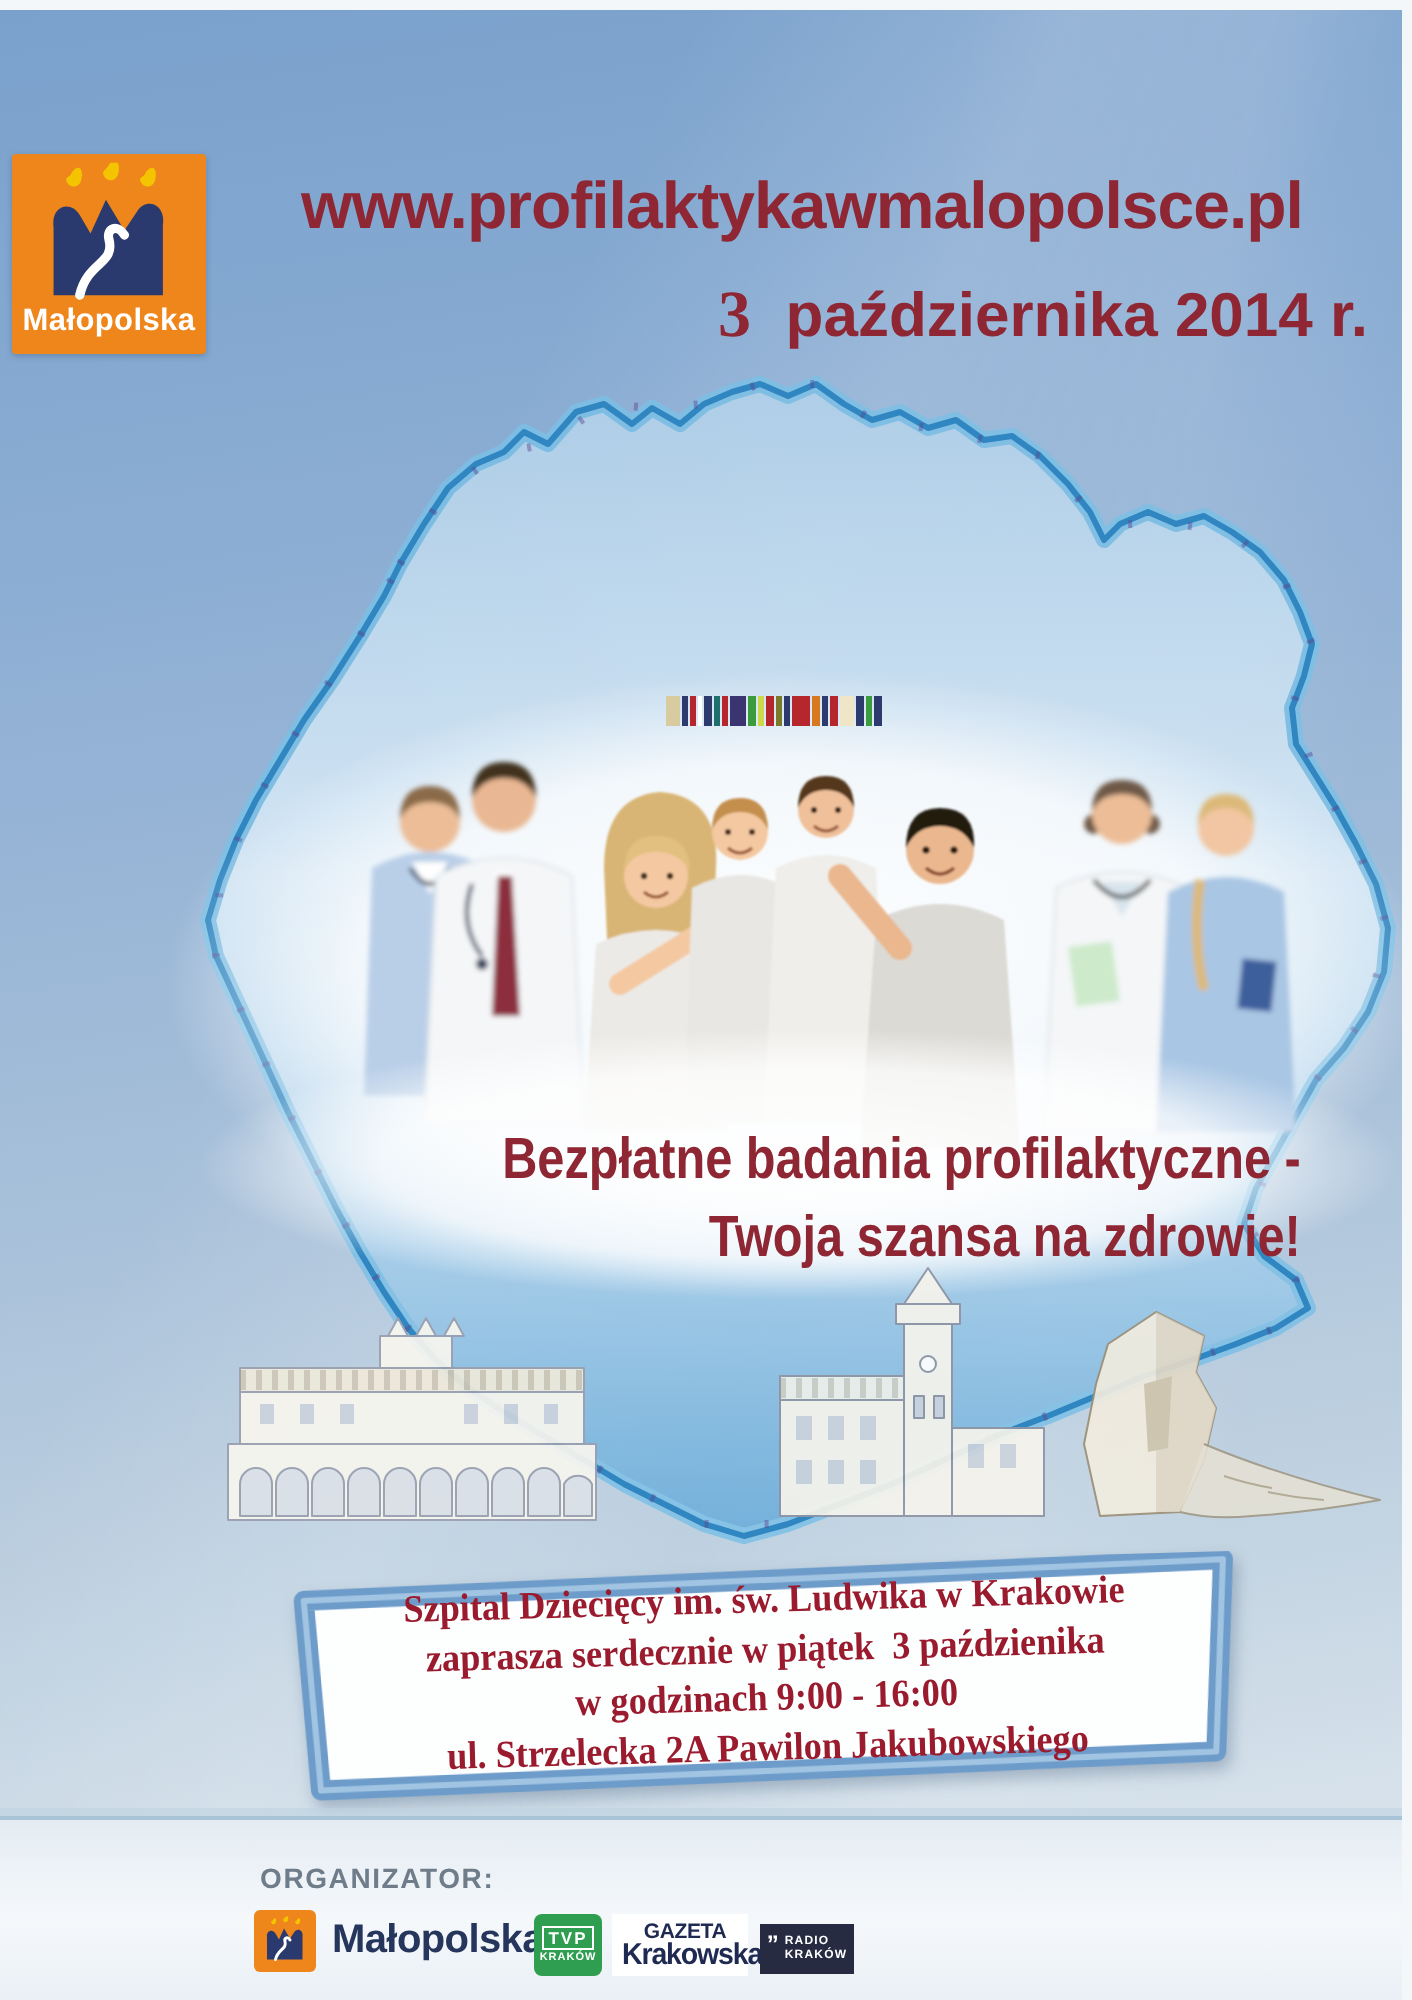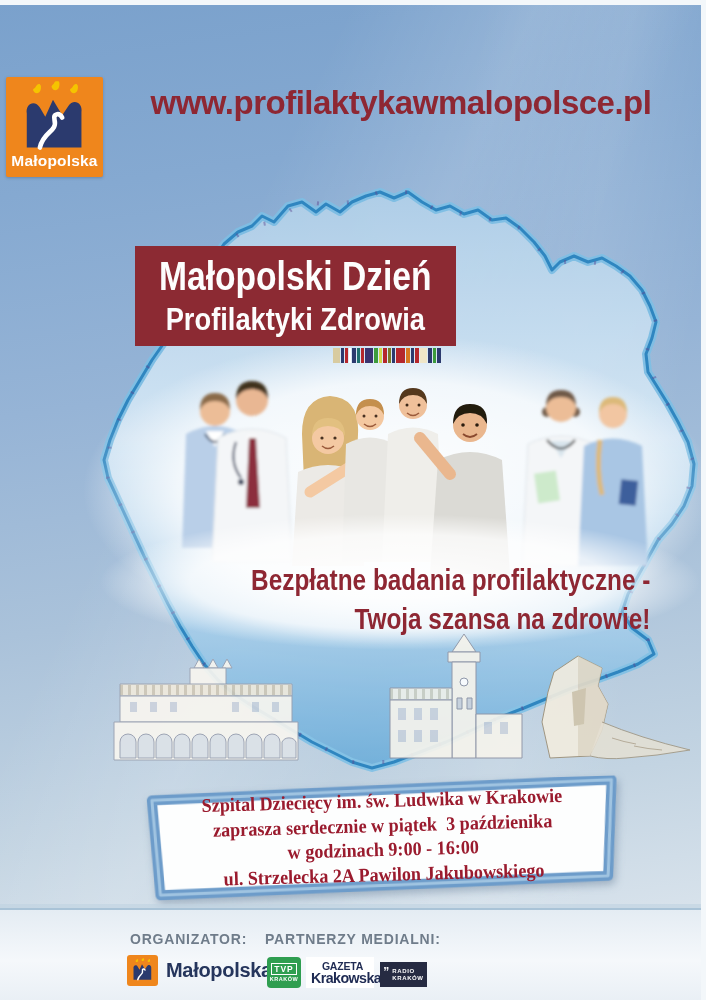--- a/index.html
+++ b/index.html
@@ -298,25 +298,22 @@
         <path d="M14,86 L14,42 C12,28 25,24 31,34 L38,46 L48,24 L60,44 L68,32 C74,22 87,27 85,40 L85,86 Z" fill="#2b3a6e"></path>
         <path d="M31,86 C36,64 54,66 50,50 C48,42 56,40 60,47" stroke="#ffffff" stroke-width="6" fill="none" stroke-linecap="round"></path>
       </symbol>
       <use href="#crown" width="100" height="90"></use>
     </svg>
     <div class="mp-label">Małopolska</div>
   </div>
 
   <div class="site-url">www.profilaktykawmalopolsce.pl</div>
 
-
-  <div class="title-box">
-    <div class="title-l1">Małopolski Dzień</div>
-    <div class="title-l2">Profilaktyki Zdrowia</div>
-  </div>
+  <div class="event-date"><span class="date-day">3</span><span>  października 2014 r.</span></div>
+
   <div class="color-stripe">
       <span class="bar" style="background: rgb(216, 203, 160); width: 7px;"></span>
       <span class="bar" style="background: rgb(44, 58, 110); width: 3px;"></span>
       <span class="bar" style="background: rgb(181, 39, 44); width: 3px;"></span>
       <span class="bar" style="background: rgb(255, 255, 255); width: 2px;"></span>
       <span class="bar" style="background: rgb(44, 58, 110); width: 4px;"></span>
       <span class="bar" style="background: rgb(31, 111, 111); width: 3px;"></span>
       <span class="bar" style="background: rgb(181, 39, 44); width: 3px;"></span>
       <span class="bar" style="background: rgb(58, 52, 112); width: 8px;"></span>
       <span class="bar" style="background: rgb(60, 155, 60); width: 4px;"></span>
@@ -347,21 +344,20 @@
     <div class="invite-text">
       <div class="invite-line">Szpital Dziecięcy im. św. Ludwika w Krakowie</div>
       <div class="invite-line">zaprasza serdecznie w piątek  3 paździenika</div>
       <div class="invite-line">w godzinach 9:00 - 16:00</div>
       <div class="invite-line">ul. Strzelecka 2A Pawilon Jakubowskiego</div>
     </div>
   </div>
 
   <div class="footer">
     <div class="footer-label lbl-org">ORGANIZATOR:</div>
-    <div class="footer-label lbl-partners">PARTNERZY MEDIALNI:</div>
 
     <div class="foot-mp-icon">
       <svg width="25" height="23" viewBox="0 0 100 90">
         <use href="#crown" width="100" height="90"></use>
       </svg>
     </div>
     <div class="foot-mp-label">Małopolska</div>
 
     <div class="tvp">
       <div class="tvp-t">TVP</div>

